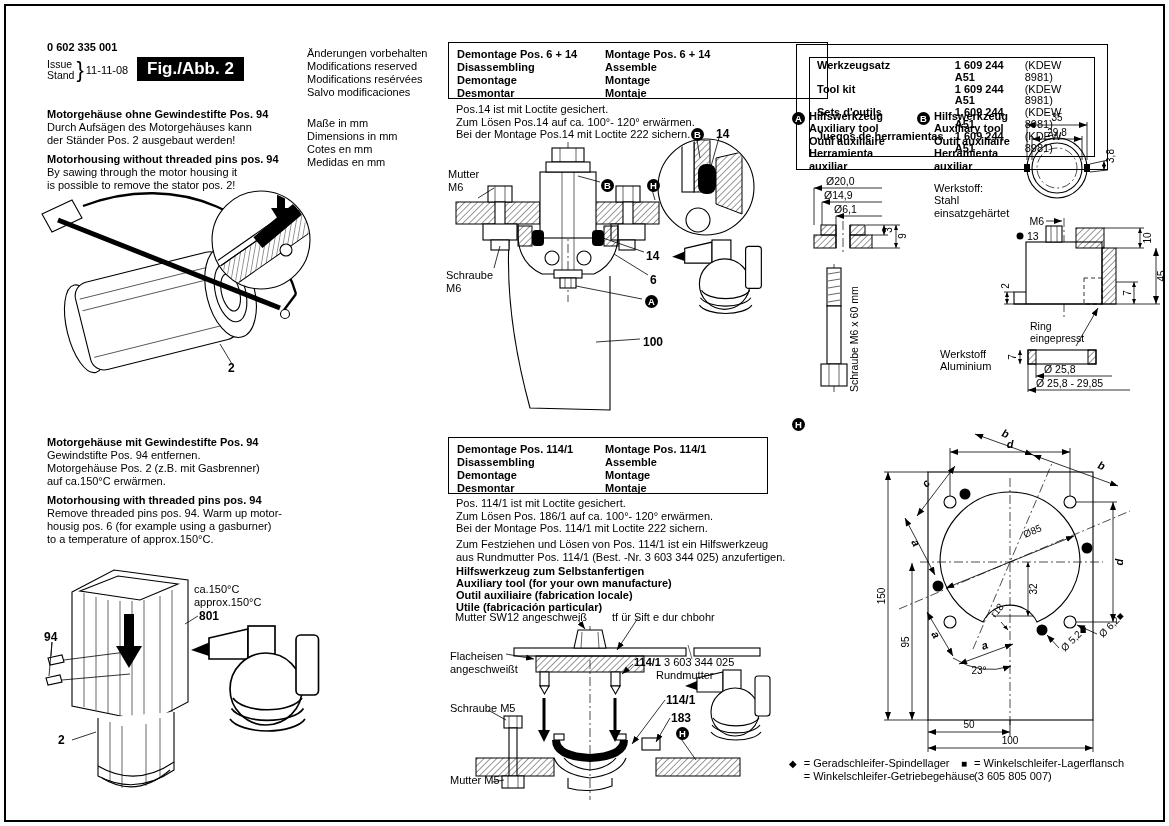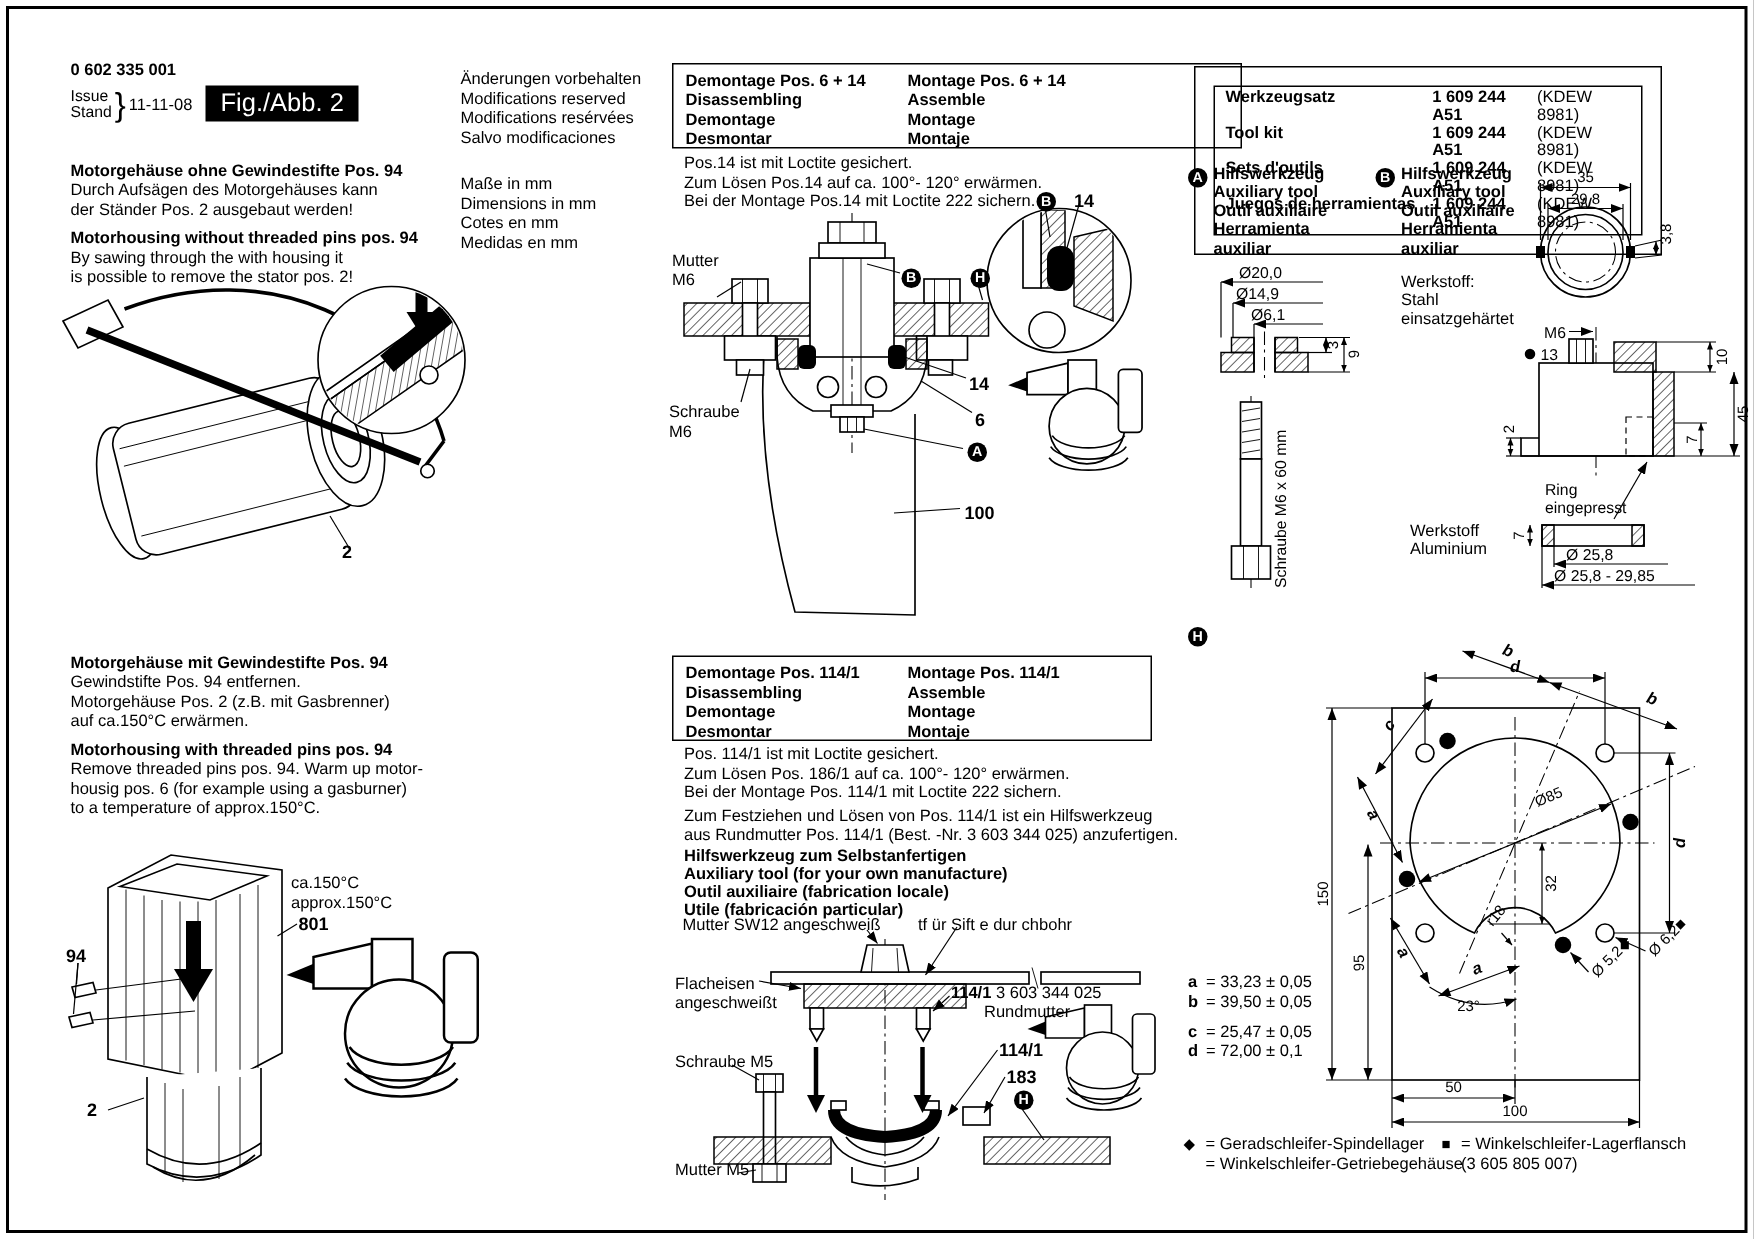--- a/index.html
+++ b/index.html
@@ -8,21 +8,21 @@
         font-family:"Liberation Sans","DejaVu Sans",sans-serif;overflow:hidden}
   .frame{position:absolute;left:4px;top:4px;right:4px;bottom:4px;border:2px solid #000;pointer-events:none}
   .abs{position:absolute}
   .t{font-size:11px;line-height:13px}
   .t12{font-size:11px;line-height:12.4px}
   .b{font-weight:bold}
   .c12{font-size:12px;font-weight:bold;line-height:12px}
   .ctr{}
   .badge{position:absolute;width:13px;height:13px;border-radius:50%;background:#000;color:#fff;
          font-size:9.5px;font-weight:bold;display:flex;align-items:center;justify-content:center}
-  .figbadge{position:absolute;background:#000;color:#fff;font-weight:normal;font-size:17px;
+  .figbadge{position:absolute;background:#000;color:#fff;font-weight:bold;font-size:17px;
             line-height:24px;padding:0 10px}
   .box{position:absolute;border:1.2px solid #000;padding:5px 8px;display:flex}
   .obox{position:absolute;border:1.3px solid #000;padding:12px}
   .ibox{border:1px solid #000;padding:2px 7px}
   .tkrow{display:flex;font-size:11px;line-height:11.8px}
   .tkrow .l{width:150px;font-weight:bold}
   .tkrow .c{font-weight:bold;margin-right:4px}
   svg{position:absolute;overflow:visible}
   svg text{font-family:"Liberation Sans","DejaVu Sans",sans-serif;font-size:10.5px;fill:#000;stroke:none}
   svg .dim{font-size:10px}
@@ -85,21 +85,21 @@
   <div style="font-size:22px;font-weight:300;margin:0 2px">}</div>
   <div class="t">11-11-08</div>
 </div>
 <div class="figbadge" style="left:137px;top:57px">Fig./Abb. 2</div>
 
 <div class="abs t" style="left:47px;top:108px;width:275px">
   <div class="b">Motorgehäuse ohne Gewindestifte Pos. 94</div>
   <div>Durch Aufsägen des Motorgehäuses kann</div>
   <div>der Ständer Pos. 2 ausgebaut werden!</div>
   <div class="b" style="margin-top:6px">Motorhousing without threaded pins pos. 94</div>
-  <div>By sawing through the with housing it</div>
+  <div>By sawing through the motor housing it</div>
   <div>is possible to remove the stator pos. 2!</div>
 </div>
 
 <svg style="left:28px;top:186px" width="285" height="222" viewBox="0 0 285 222">
   <g transform="rotate(-14 140 120)">
     <ellipse cx="54" cy="122" rx="18" ry="45" class="kf"></ellipse>
     <rect x="52" y="77" width="152" height="90" rx="14" class="kf"></rect>
     <line x1="56" y1="92" x2="202" y2="92" class="kt"></line>
     <line x1="56" y1="104" x2="202" y2="104" class="kt"></line>
     <line x1="56" y1="152" x2="202" y2="152" class="kt"></line>
@@ -595,26 +595,20 @@
   <line x1="222" y1="214" x2="202" y2="205" class="dl" marker-end="url(#ae)"></line>
   <line x1="53" y1="300" x2="53" y2="332" class="dl"></line>
   <line x1="135" y1="300" x2="135" y2="316" class="dl"></line>
   <line x1="218" y1="300" x2="218" y2="332" class="dl"></line>
   <line x1="53" y1="312" x2="135" y2="312" class="dl" marker-start="url(#as)" marker-end="url(#ae)"></line>
   <text x="94" y="308" class="dim" text-anchor="middle">50</text>
   <line x1="53" y1="328" x2="218" y2="328" class="dl" marker-start="url(#as)" marker-end="url(#ae)"></line>
   <text x="135" y="324" class="dim" text-anchor="middle">100</text>
 </svg>
 
-<div class="abs t" style="left:792px;top:649px">
-  <div><span class="b" style="display:inline-block;width:12px">a</span><span>= 33,23 ± 0,05</span></div>
-  <div><span class="b" style="display:inline-block;width:12px">b</span><span>= 39,50 ± 0,05</span></div>
-  <div style="margin-top:7px"><span class="b" style="display:inline-block;width:12px">c</span><span>= 25,47 ± 0,05</span></div>
-  <div><span class="b" style="display:inline-block;width:12px">d</span><span>= 72,00 ± 0,1</span></div>
-</div>
 
 <div class="abs t" style="left:789px;top:757px;display:flex;gap:7px">
   <span style="font-size:10px">◆</span>
   <div>
     <div>= Geradschleifer-Spindellager</div>
     <div>= Winkelschleifer-Getriebegehäuse</div>
   </div>
 </div>
 <div class="abs t" style="left:961px;top:757px;display:flex;gap:7px">
   <span style="font-size:10px">■</span>

